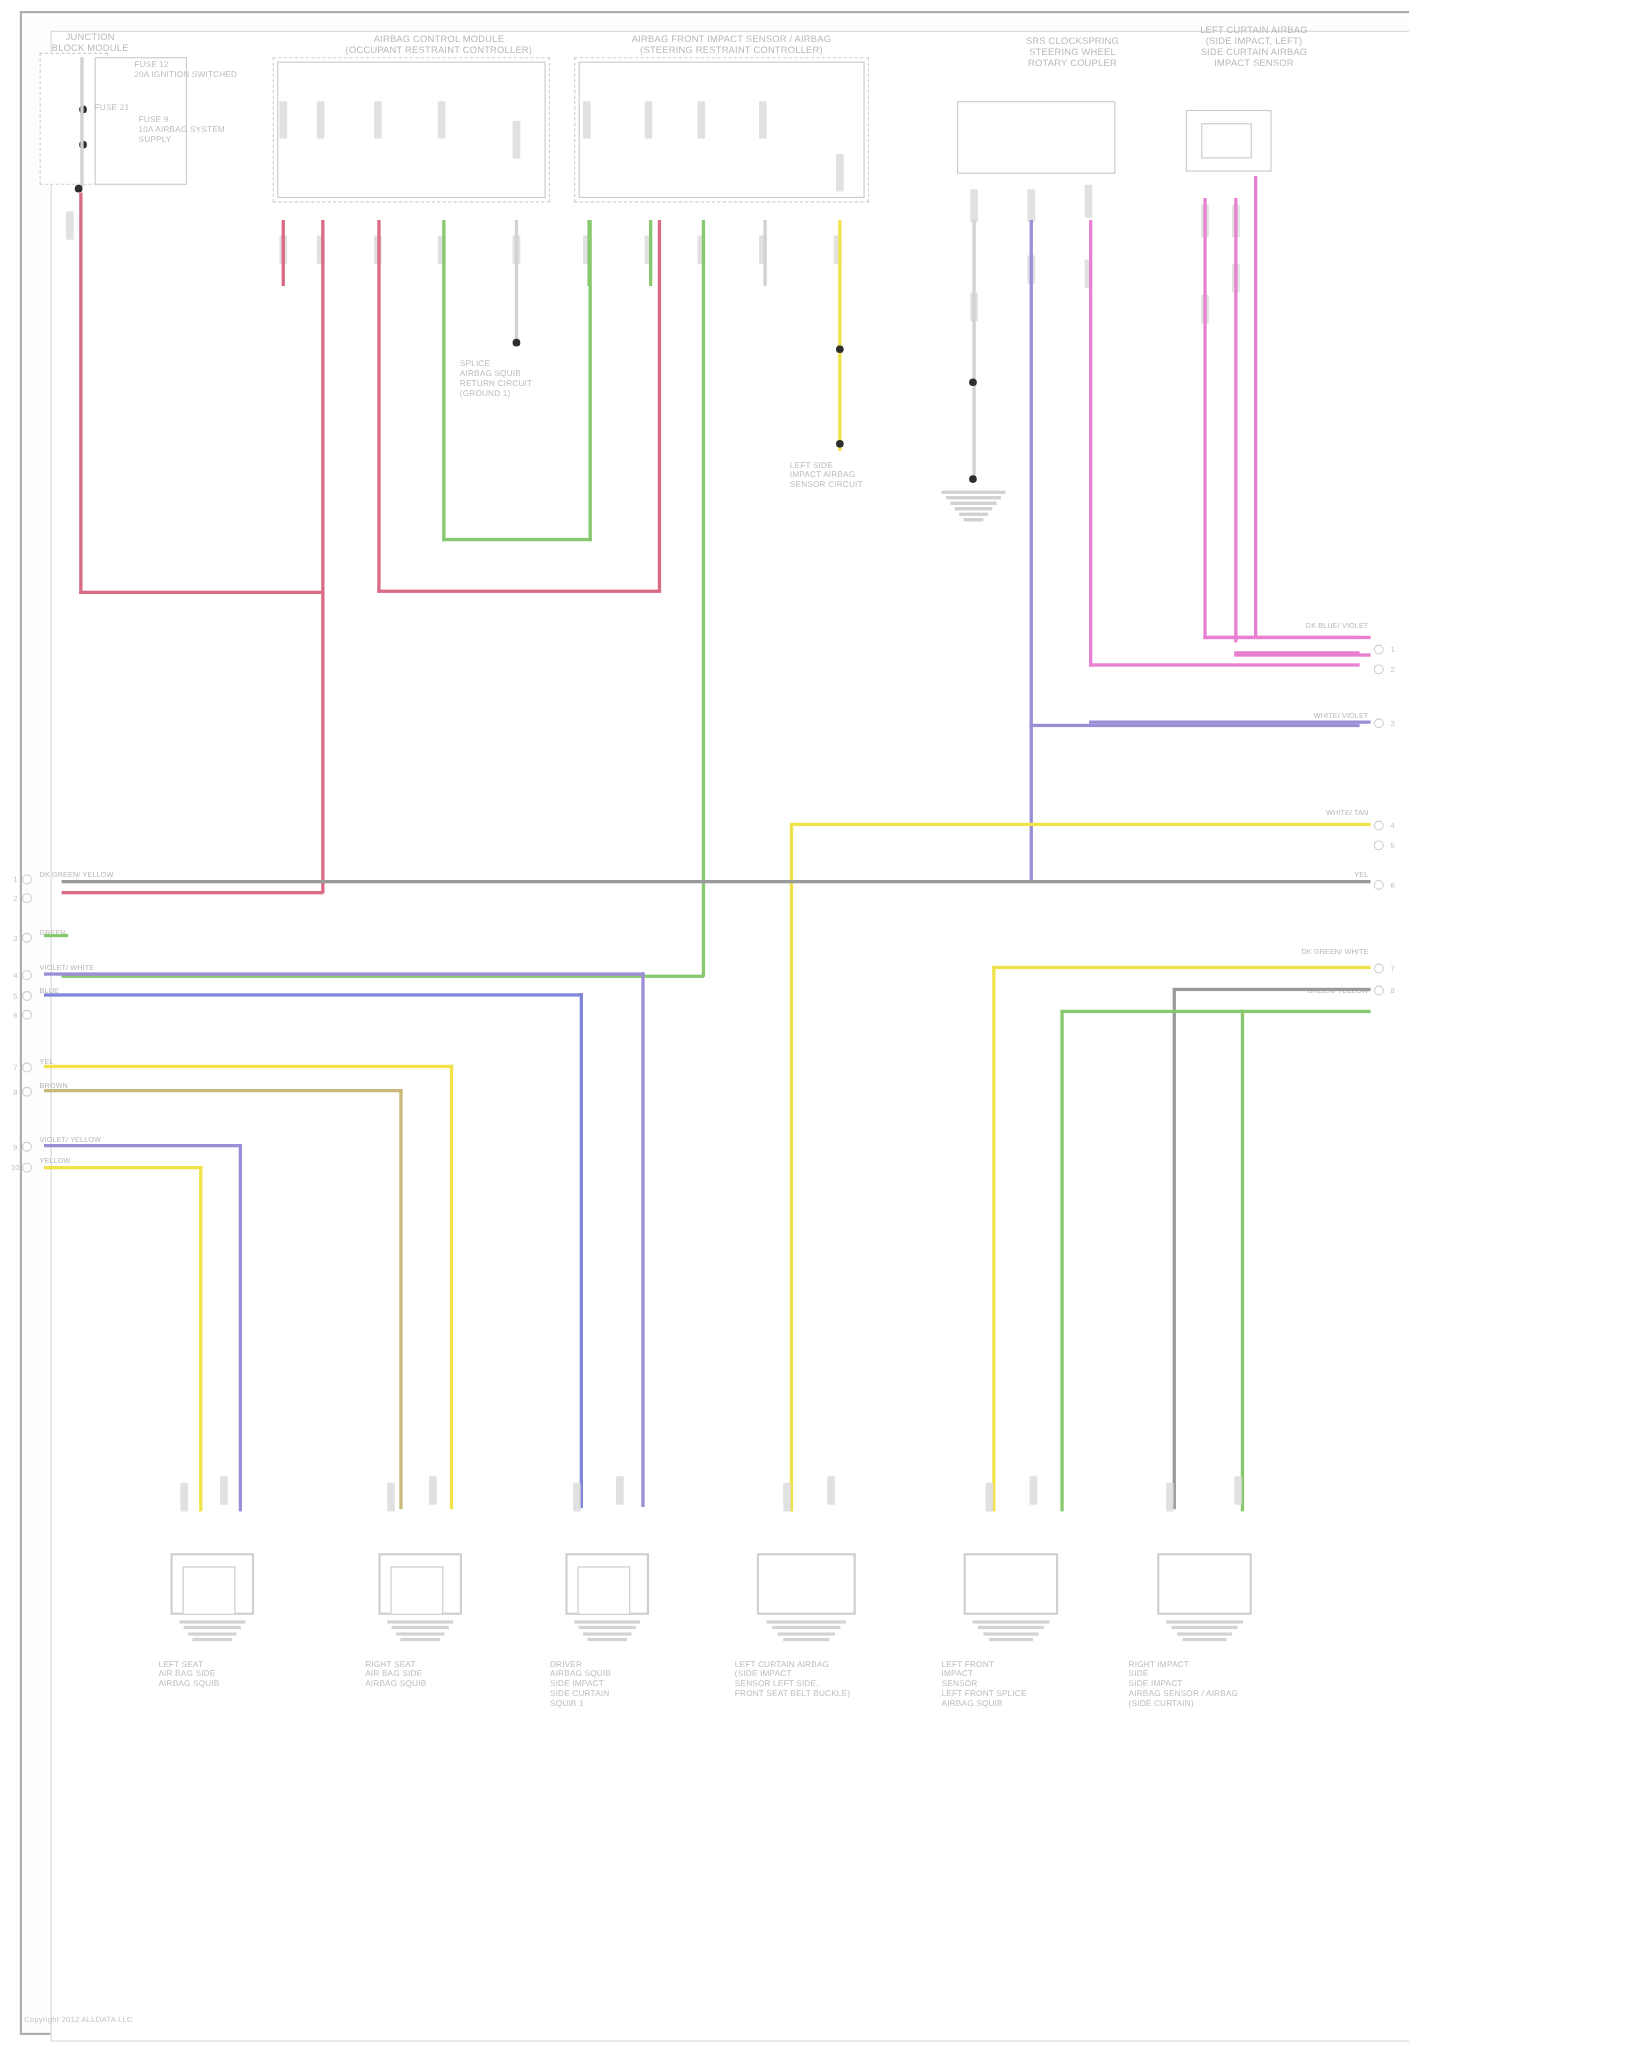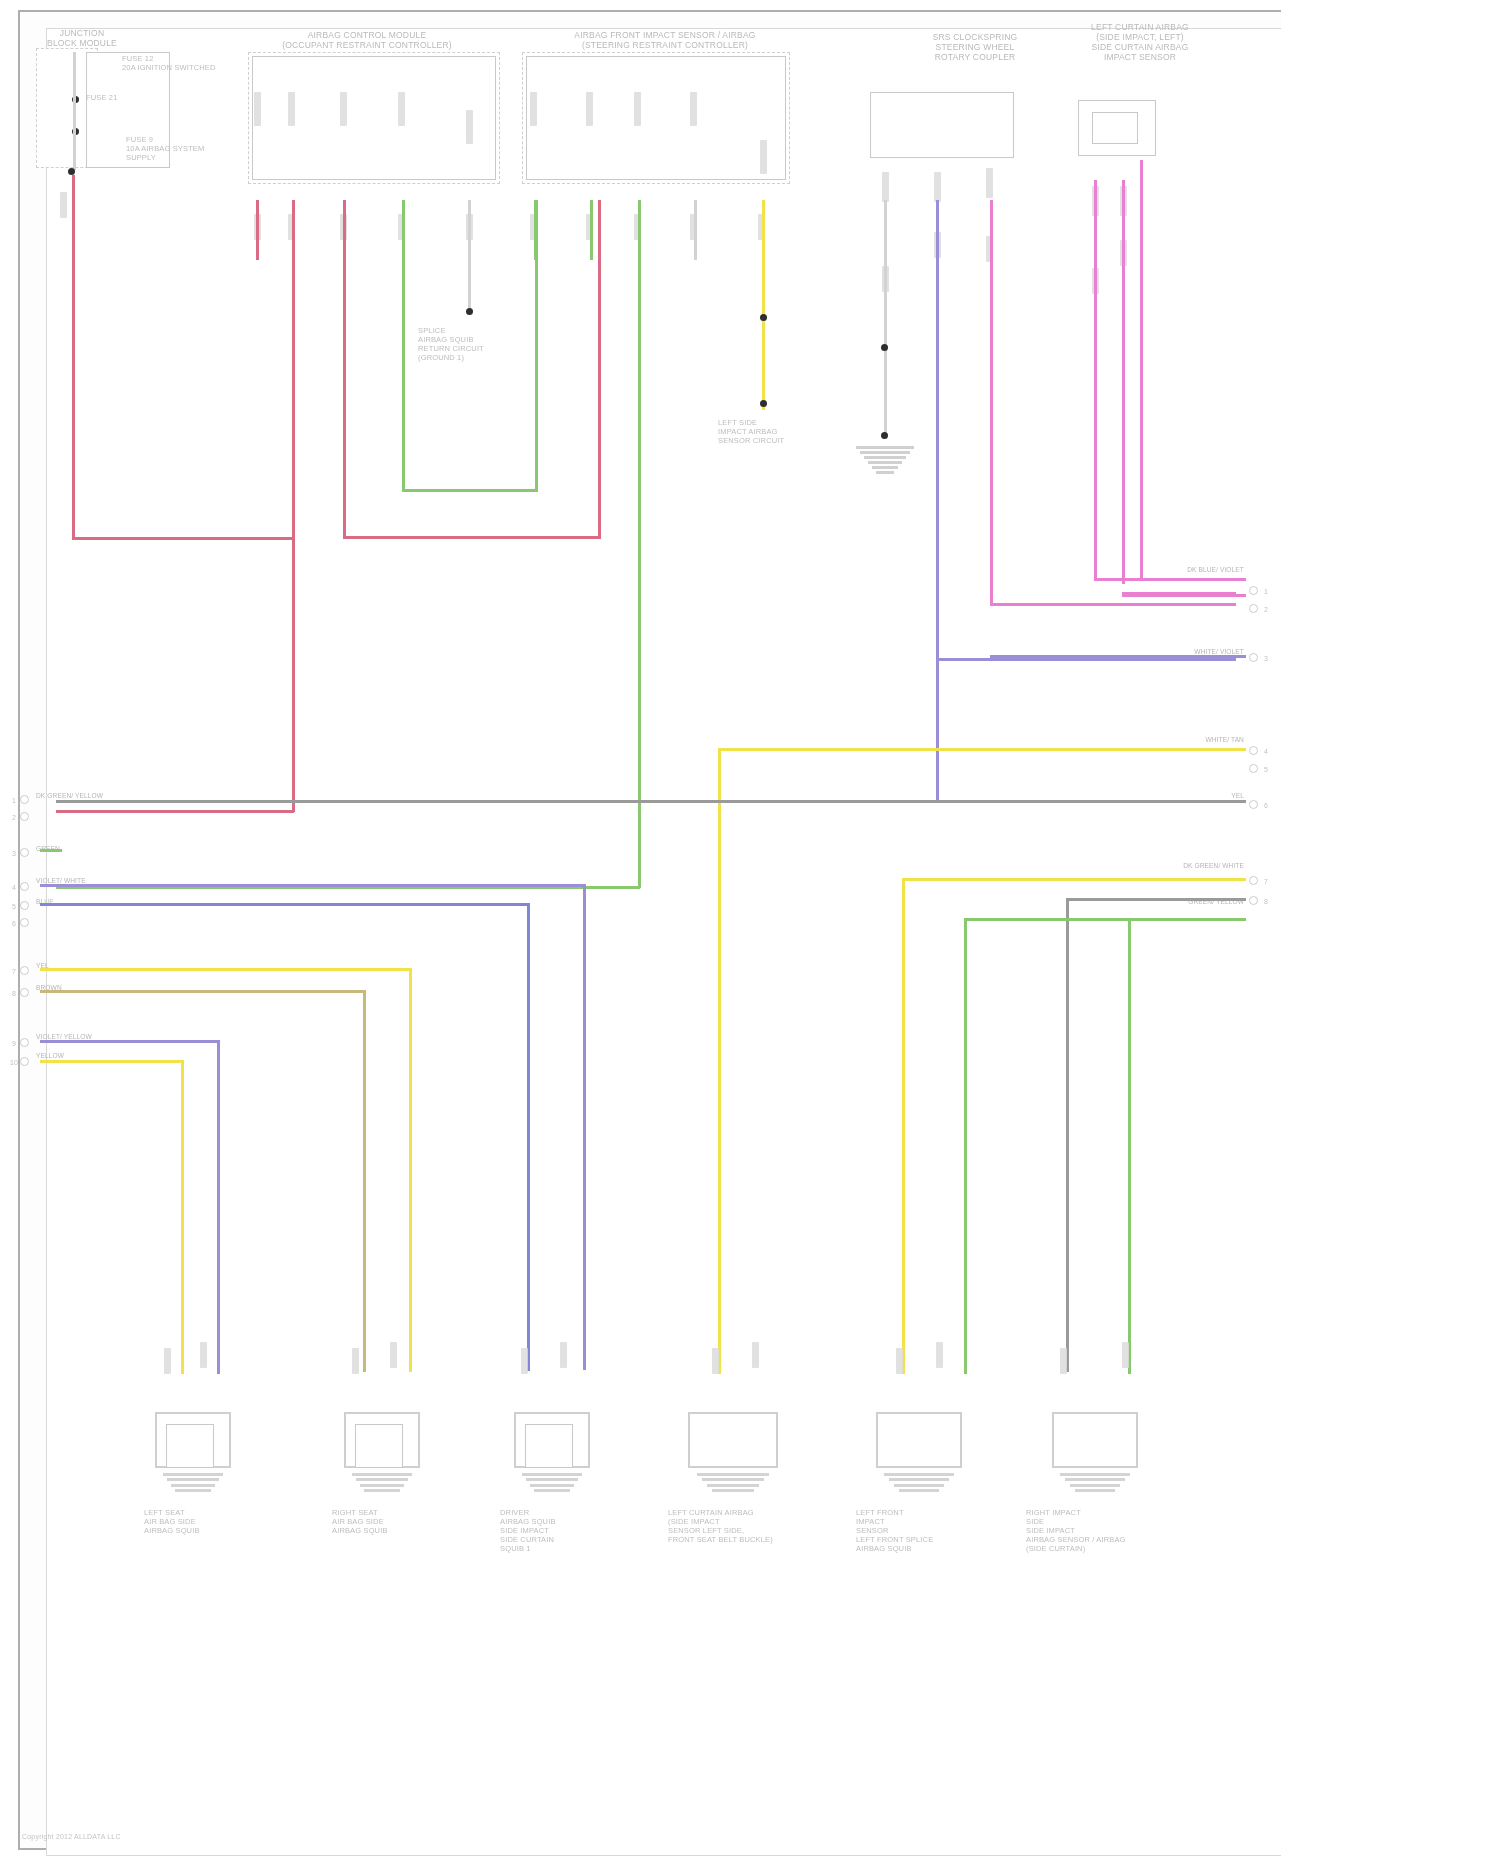--- a/index.html
+++ b/index.html
@@ -61,31 +61,31 @@
   <div class="ttl" style="left:34px;top:28px;width:96px;">JUNCTION
 BLOCK MODULE</div>
   <div class="mod dash" style="left:36px;top:48px;width:62px;height:120px;"></div>
   <div class="mod" style="left:86px;top:52px;width:84px;height:116px;"></div>
 
   <div class="lbl" style="left:122px;top:54px;width:130px;">FUSE 12
 20A IGNITION SWITCHED</div>
   <div class="dot" style="left:72px;top:96px;"></div>
   <div class="lbl" style="left:86px;top:93px;width:80px;">FUSE 21</div>
   <div class="dot" style="left:72px;top:128px;"></div>
-  <div class="lbl" style="left:126px;top:135px;width:110px;">FUSE 9
+  <div class="lbl" style="left:126px;top:104px;width:110px;">FUSE 9
 10A AIRBAG SYSTEM
 SUPPLY</div>
 
   <div class="w wv" style="left:73px;top:52px;height:118px;background:#d2d2d2;"></div>
   <div class="dot" style="left:68px;top:168px;"></div>
   <div class="blade" style="left:60px;top:192px;"></div>
   <div class="w wv" style="left:72px;top:175px;height:365px;background:#d96b85;"></div>
   <div class="w wh" style="left:72px;top:537px;width:220px;background:#d96b85;"></div>
 
-  <div class="ttl" style="left:252px;top:30px;width:230px;">AIRBAG CONTROL MODULE
+  <div class="ttl" style="left:284px;top:30px;width:230px;">AIRBAG CONTROL MODULE
 (OCCUPANT RESTRAINT CONTROLLER)</div>
   <div class="mod dash" style="left:248px;top:52px;width:252px;height:132px;"></div>
   <div class="mod" style="left:252px;top:56px;width:244px;height:124px;"></div>
 
   <div class="ttl" style="left:540px;top:30px;width:250px;">AIRBAG FRONT IMPACT SENSOR / AIRBAG
 (STEERING RESTRAINT CONTROLLER)</div>
   <div class="mod dash" style="left:522px;top:52px;width:268px;height:132px;"></div>
   <div class="mod" style="left:526px;top:56px;width:260px;height:124px;"></div>
 
   <div class="ttl" style="left:880px;top:32px;width:190px;">SRS CLOCKSPRING

